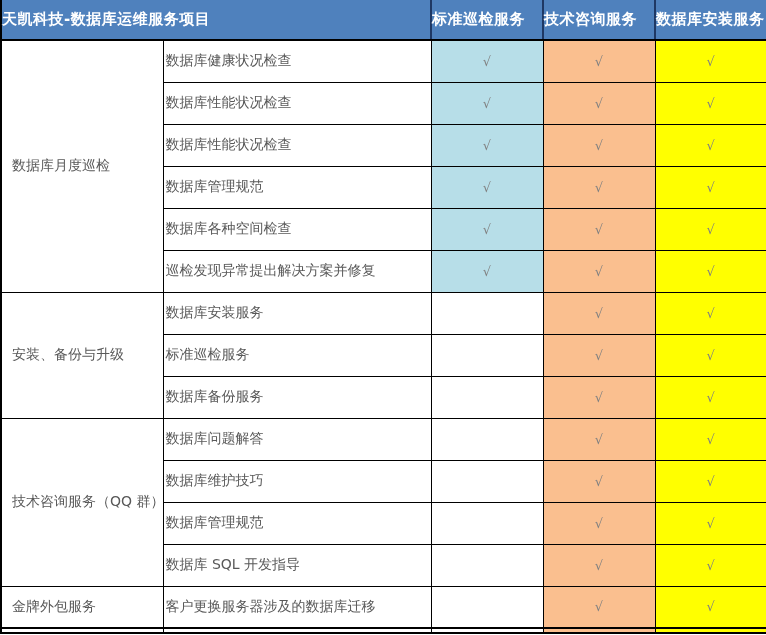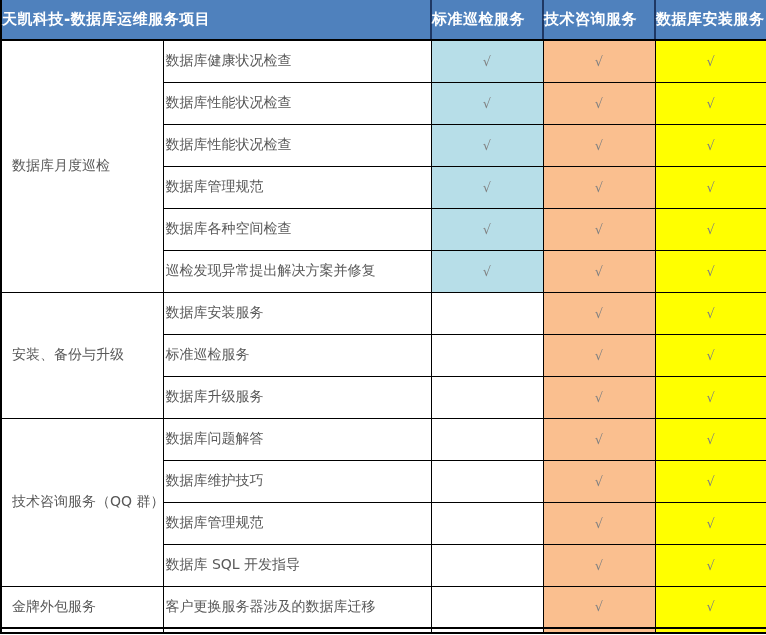--- a/index.html
+++ b/index.html
@@ -123,21 +123,21 @@
           <td class="chk bg-enhanced">√</td>
           <td class="chk bg-gold">√</td>
         </tr>
         <tr>
           <td class="item">标准巡检服务</td>
           <td class="chk bg-none"></td>
           <td class="chk bg-enhanced">√</td>
           <td class="chk bg-gold">√</td>
         </tr>
         <tr>
-          <td class="item">数据库升级服务</td>
+          <td class="item">数据库备份服务</td>
           <td class="chk bg-none"></td>
           <td class="chk bg-enhanced">√</td>
           <td class="chk bg-gold">√</td>
         </tr>
         <tr>
           <td rowspan="4" class="cat">技术咨询服务（QQ 群）</td>
           <td class="item">数据库问题解答</td>
           <td class="chk bg-none"></td>
           <td class="chk bg-enhanced">√</td>
           <td class="chk bg-gold">√</td>

